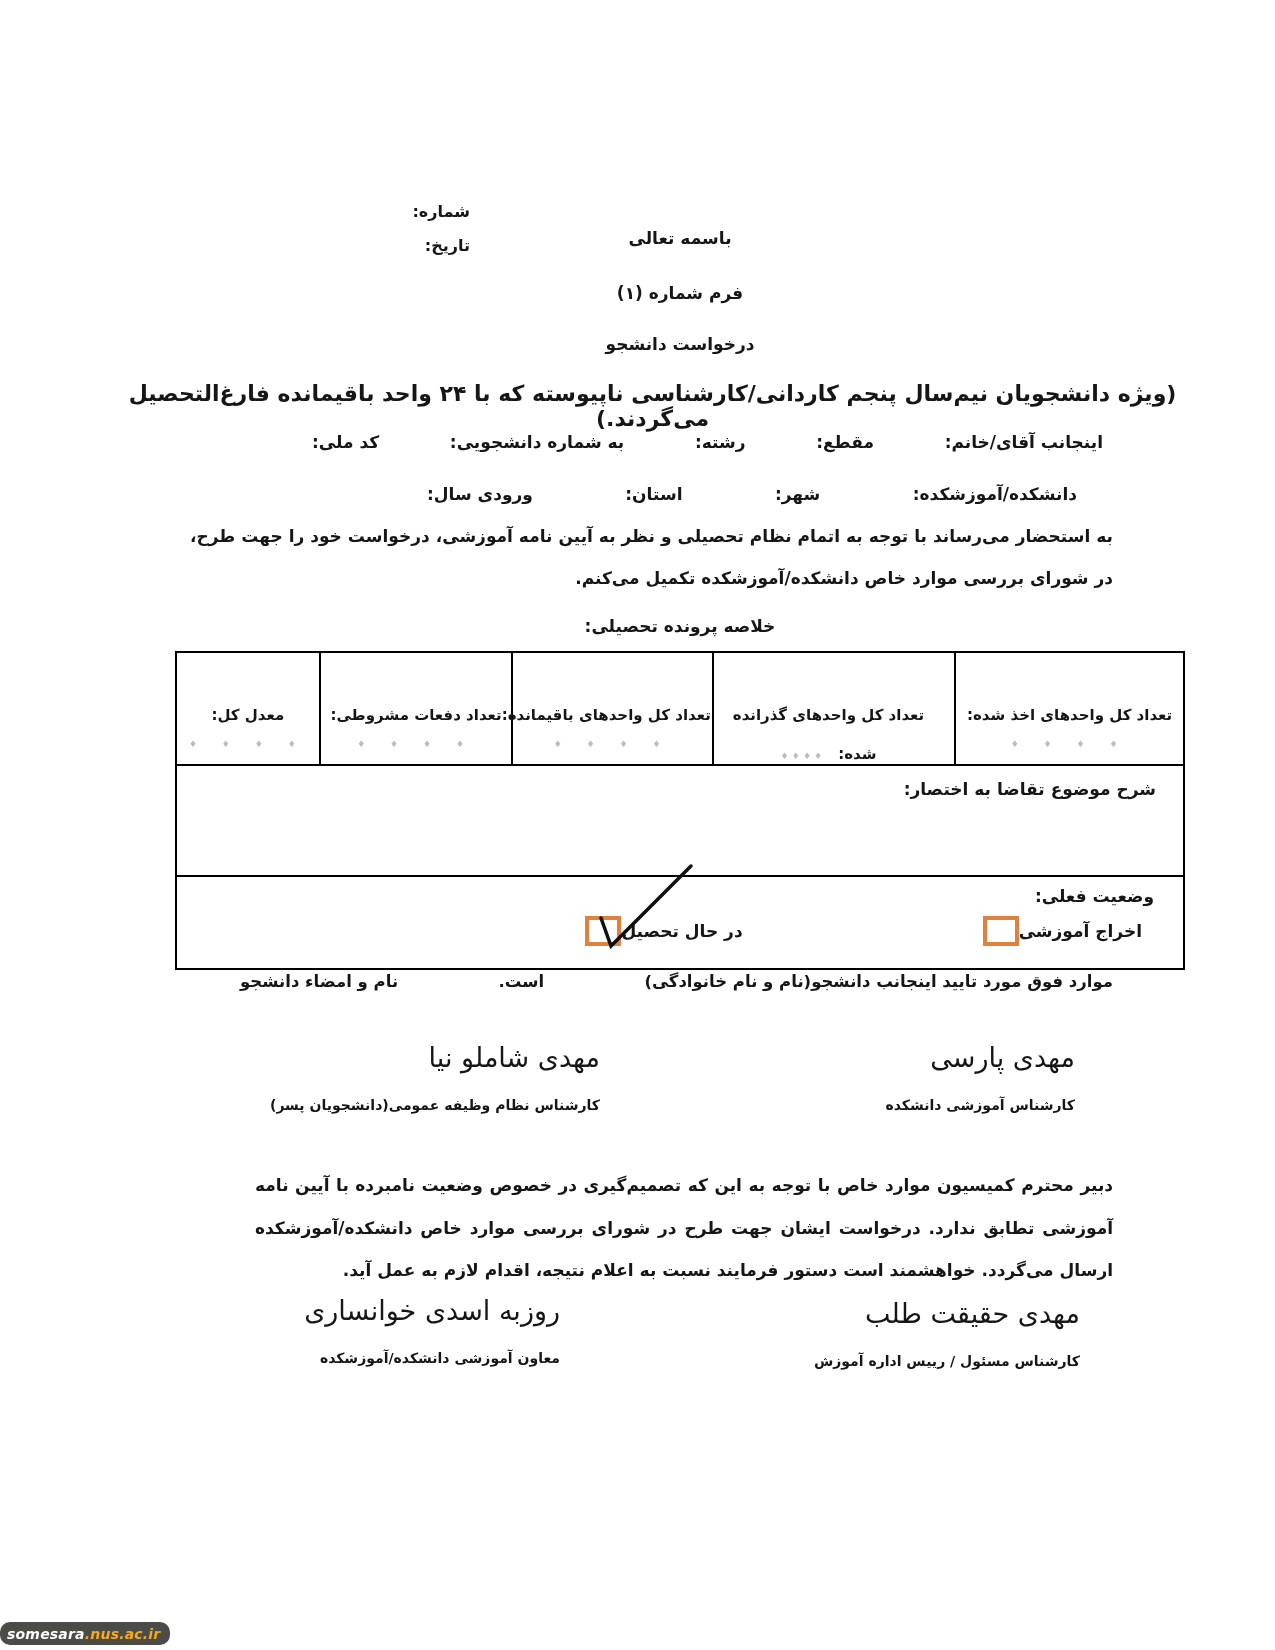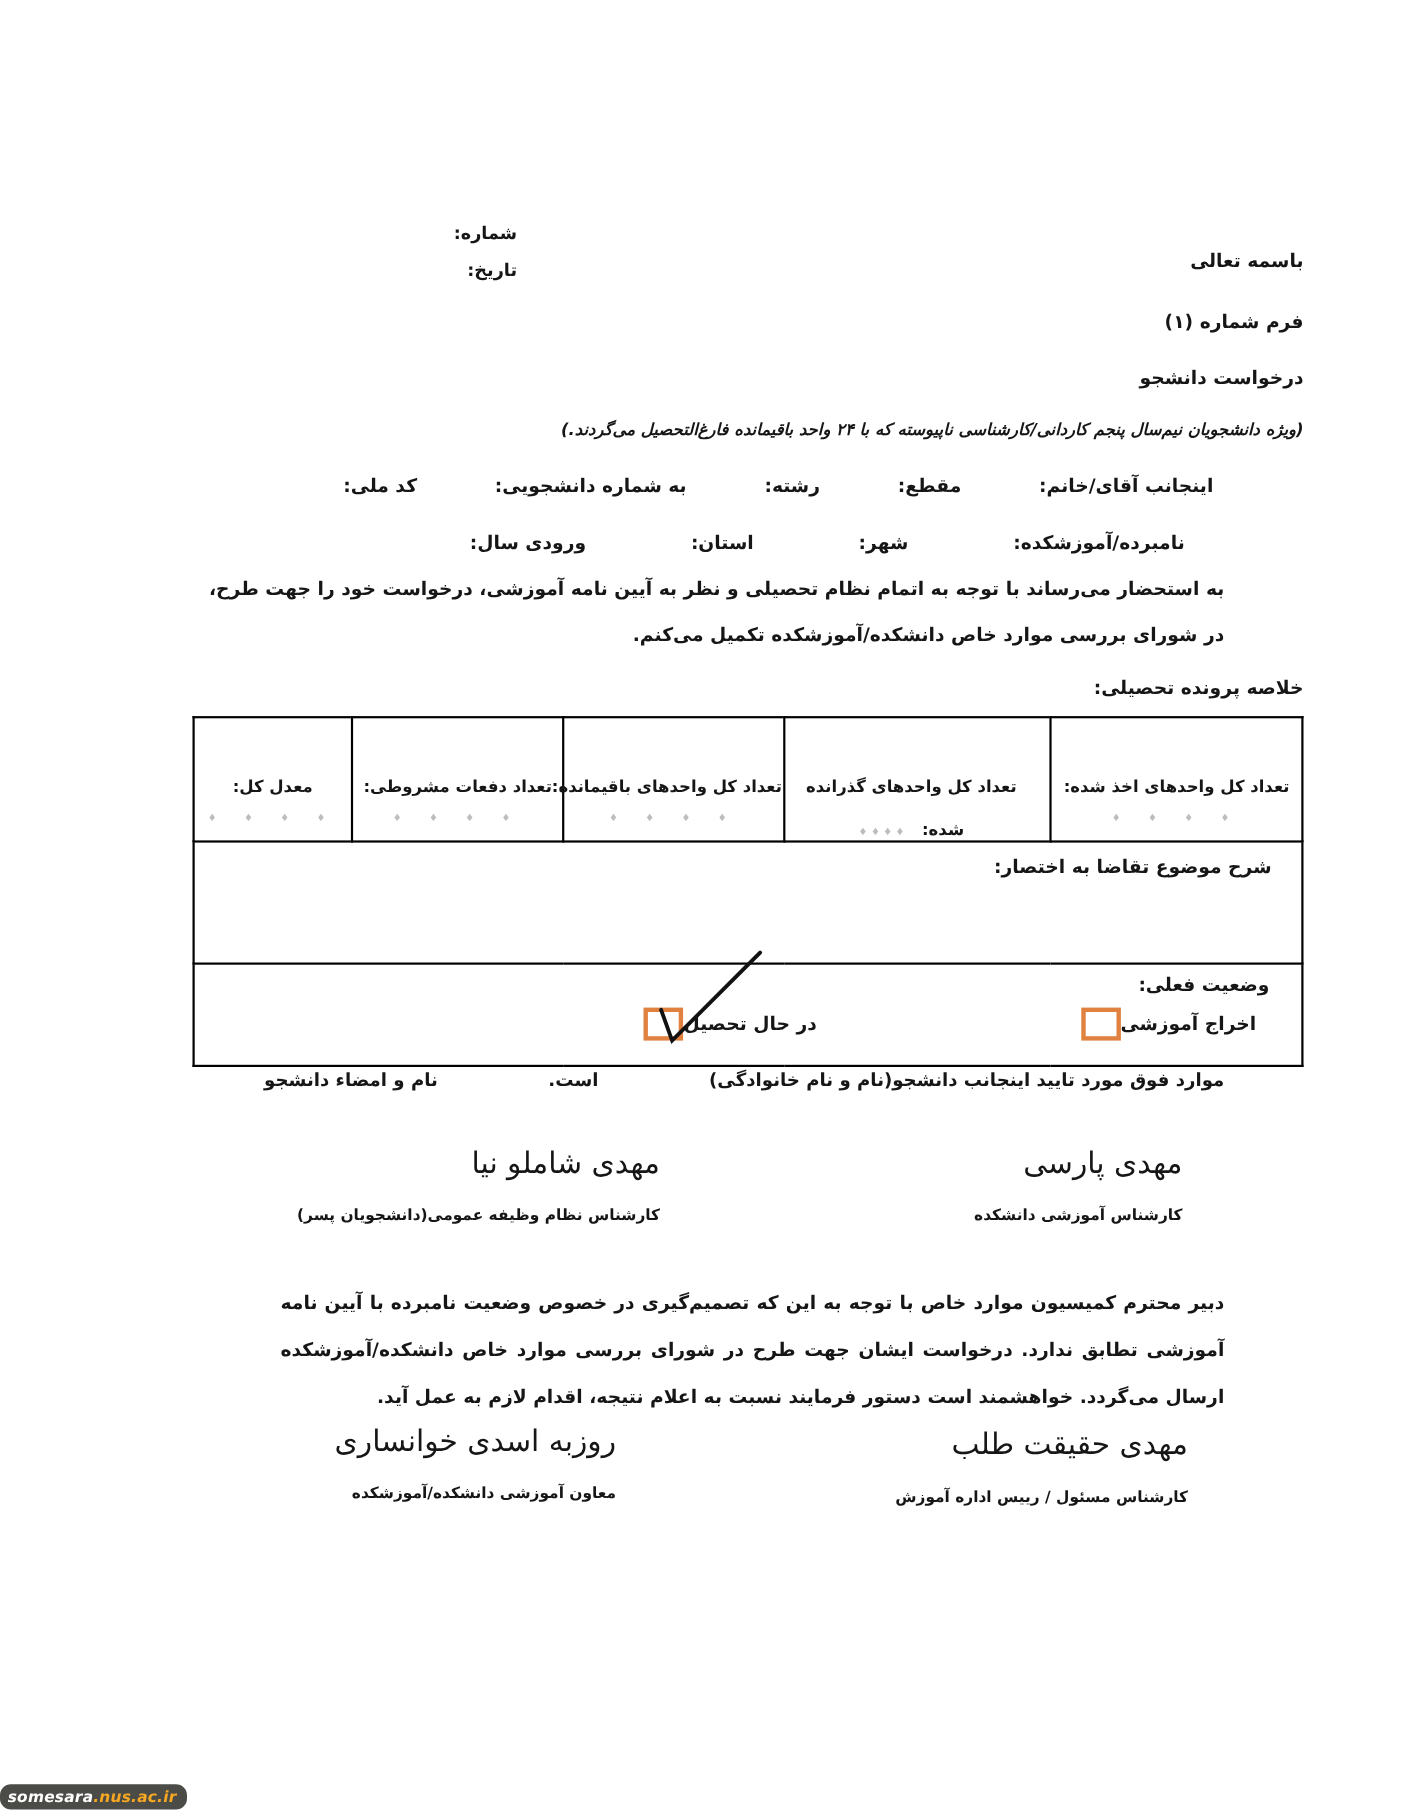--- a/index.html
+++ b/index.html
@@ -9,25 +9,25 @@
     background:#ffffff;
     overflow:hidden;
     direction:rtl;
     font-family:"DejaVu Sans", sans-serif;
     color:#161616;
   }
   
   .no-date{position:absolute;top:202px;left:408px;width:62px;text-align:right;font-size:16px;font-weight:bold;}
   .no-date .date{margin-top:15px;}
   
-  .center-line{position:absolute;left:175px;width:1010px;text-align:right;font-weight:bold;font-size:17px;}
+  .center-line{position:absolute;left:175px;width:1010px;text-align:center;font-weight:bold;font-size:17px;}
   .basmala{top:228px;}
   .form-number{top:283px;}
   .form-title{top:334px;}
-  .audience-note{top:381px;font-size:15px;left:90px;width:1095px;font-style:italic;}
+  .audience-note{top:381px;font-size:22px;left:105px;width:1095px;}
   
   .fields-row{position:absolute;display:flex;justify-content:space-between;direction:rtl;font-weight:bold;font-size:17px;}
   .fields-row.row1{top:432px;right:172px;left:312px;}
   .fields-row.row2{top:484px;right:198px;left:427px;}
   
   .para{position:absolute;right:162px;margin:0;font-weight:bold;font-size:17px;
         text-align:justify;text-align-last:right;line-height:2.45;}
   .para1{top:516px;width:923px;}
   .para2{top:1164px;width:858px;line-height:2.5;}
   .summary-title{top:616px;}
@@ -93,21 +93,21 @@
 
   <div class="fields-row row1">
     <span>اینجانب آقای/خانم:</span>
     <span>مقطع:</span>
     <span>رشته:</span>
     <span>به شماره دانشجویی:</span>
     <span>کد ملی:</span>
   </div>
 
   <div class="fields-row row2">
-    <span>نامبرده/آموزشکده:</span>
+    <span>دانشکده/آموزشکده:</span>
     <span>شهر:</span>
     <span>استان:</span>
     <span>ورودی سال:</span>
   </div>
 
   <p class="para para1">به استحضار می‌رساند با توجه به اتمام نظام تحصیلی و نظر به آیین نامه آموزشی، درخواست خود را جهت طرح، در شورای بررسی موارد خاص دانشکده/آموزشکده تکمیل می‌کنم.</p>
 
   <div class="center-line summary-title">خلاصه پرونده تحصیلی:</div>
 
   <table class="summary-table" dir="rtl">

